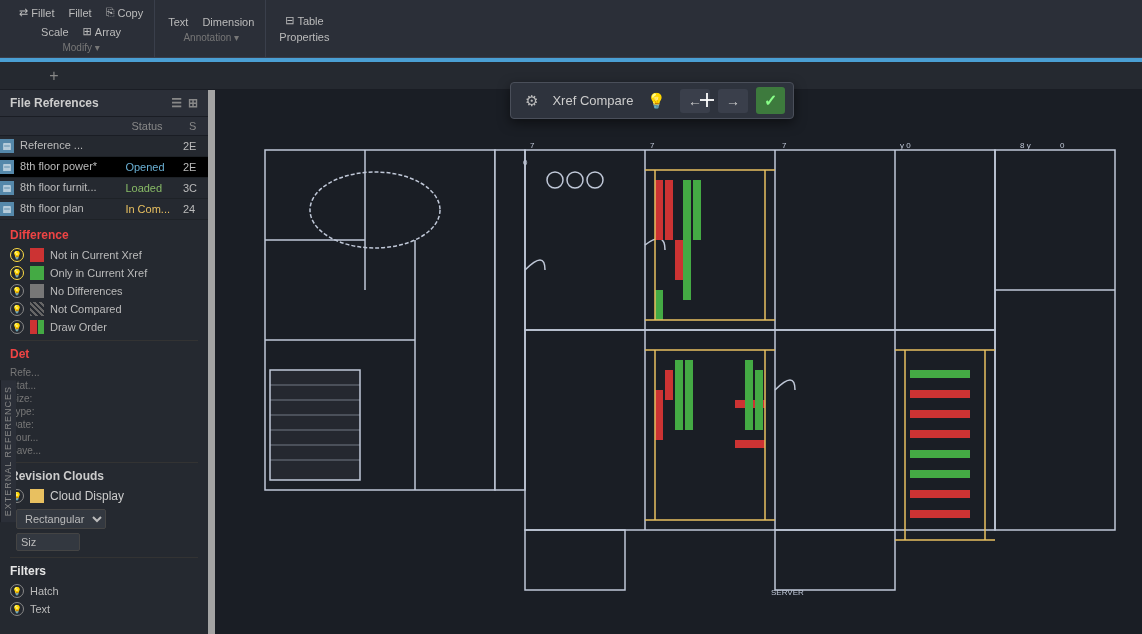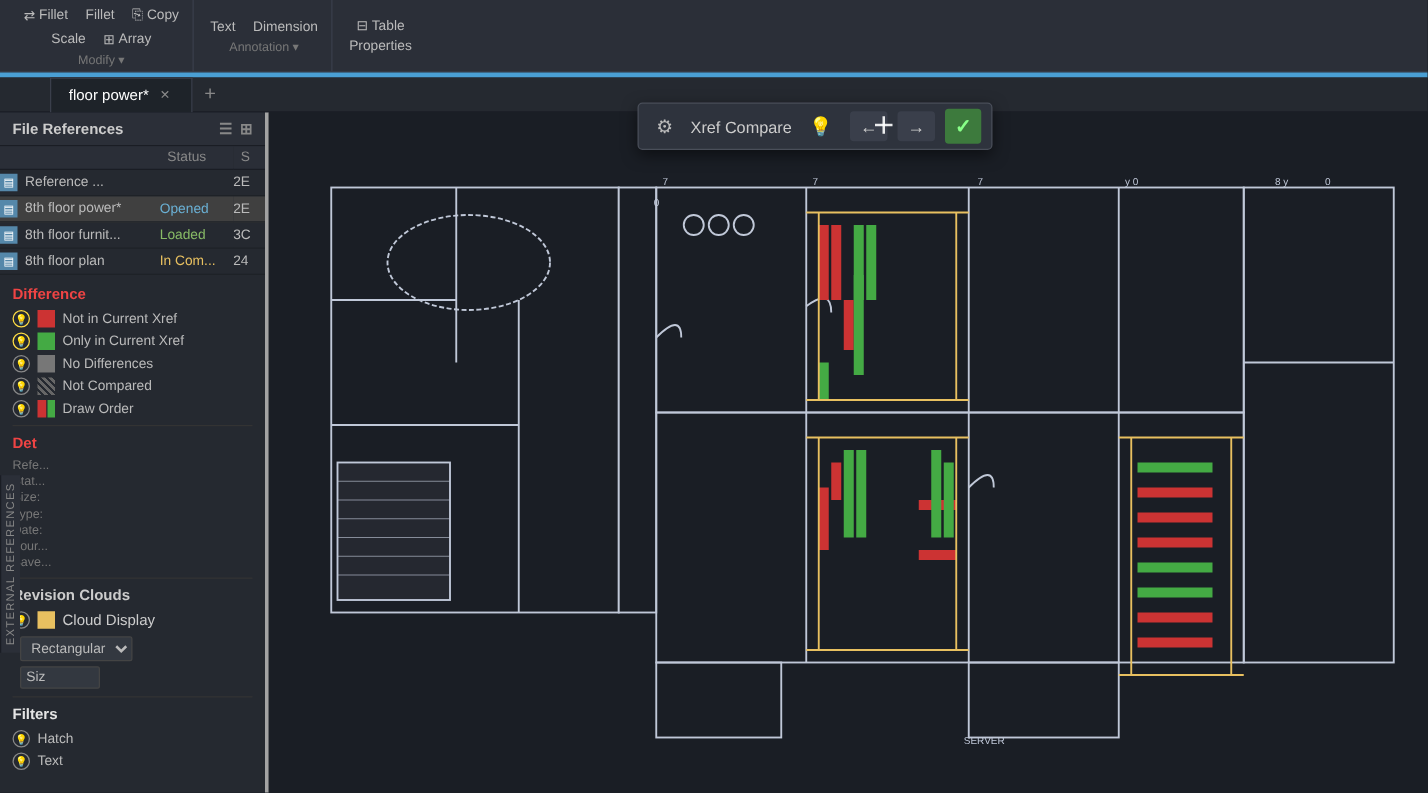--- a/index.html
+++ b/index.html
@@ -135,21 +135,21 @@
     }
 
     
     .left-panel {
       position: absolute;
       top: 90px;
       left: 0;
       width: 215px;
       bottom: 0;
       background: #252930;
-      border-right: 3px solid #a3a3a3;
+      border-right: 7px solid #a3a3a3;
       overflow: hidden;
     }
 
     .panel-header {
       background: #2b2f38;
       padding: 6px 10px;
       font-size: 12px;
       font-weight: bold;
       color: #ccc;
       border-bottom: 1px solid #1a1d24;
@@ -177,21 +177,21 @@
       text-align: left;
       border-bottom: 1px solid #1a1d24;
       font-weight: normal;
     }
 
     .xref-table td {
       padding: 3px 0;
       border-bottom: 1px solid #1e2227;
       color: #bbb;
     }
-    .xref-table tr.selected td { background: #404040; }
+    .xref-table tr.selected td { background: #000000; }
 
     .xref-table .status-opened { color: #6ab0d4; }
     .xref-table .status-loaded { color: #88bb66; }
     .xref-table .status-incomp { color: #e8c060; }
 
     .file-icon {
       width: 14px;
       height: 14px;
       display: inline-block;
       background: #5588aa;
@@ -477,24 +477,20 @@
       <span>Properties</span>
     </button>
   </div>
 
 
 </div>
 
 <div class="blue-bar"></div>
 
 <div class="tabs-bar">
-  <div class="tab active">
-    <span>floor power*</span>
-    <span class="tab-close">✕</span>
-  </div>
   <div class="tab-add">+</div>
 </div>
 
 <div class="left-panel">
   <div class="panel-header">
     <span>File References</span>
     <div class="panel-header-icons">
       <span>☰</span>
       <span>⊞</span>
     </div>

